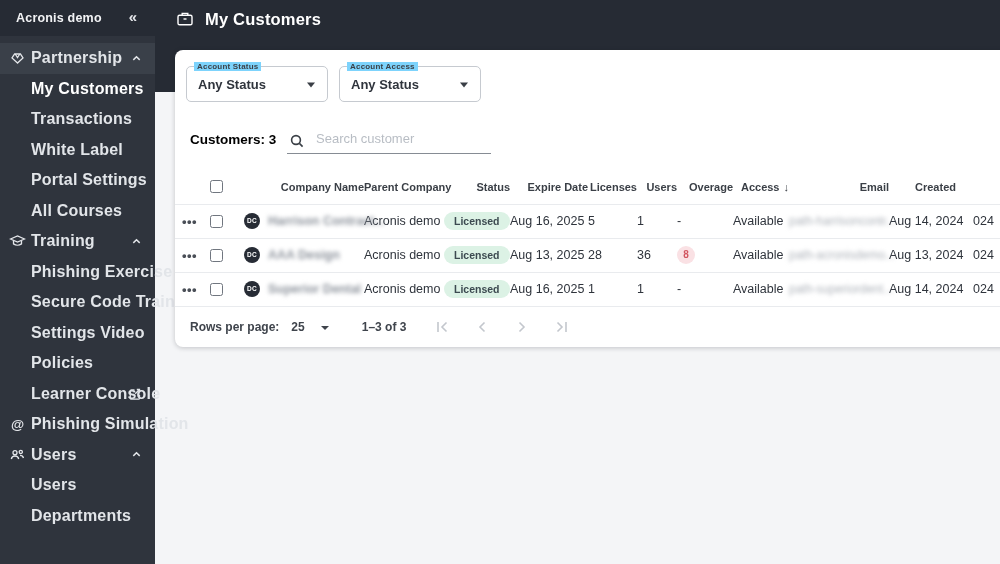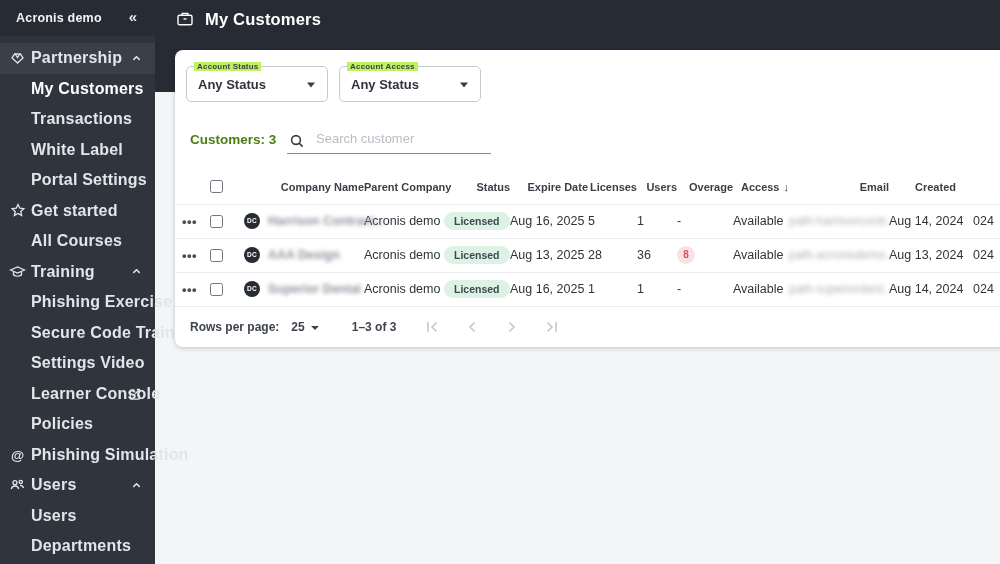--- a/index.html
+++ b/index.html
@@ -72,37 +72,37 @@
   }
 
   
   .filter-box {
     position:absolute; top:16px; width:142px; height:36px;
     border:1px solid #c6cad0; border-radius:5px; background:#fff; cursor:pointer;
   }
   .filter-box.f0 { left:11px; }
   .filter-box.f1 { left:164px; }
   .filter-label {
-    position:absolute; top:-5px; left:7px; padding:0 3px; background:#bef264;
+    position:absolute; top:-5px; left:7px; padding:0 3px; background:#7dd3fc;
     font-size:8px; font-weight:700; color:#3a3f46; letter-spacing:.2px;
   }
   .filter-value {
     position:absolute; left:11px; top:50%; transform:translateY(-50%);
     font-size:13px; font-weight:600; color:#2f343c;
   }
   .caret-down {
     position:absolute; right:12px; top:50%; transform:translateY(-30%);
     width:0; height:0; border-left:4.5px solid transparent; border-right:4.5px solid transparent;
     border-top:5px solid #3a3f46;
   }
 
   
   .toolbar { position:absolute; left:0; top:74px; width:870px; height:34px; }
   .cust-count {
-    position:absolute; left:15px; top:8px; font-size:13.5px; font-weight:700; color:#4d7c0f;
+    position:absolute; left:15px; top:8px; font-size:13.5px; font-weight:700; color:#000000;
   }
   .searchwrap { position:absolute; left:112px; top:2px; width:204px; height:30px; }
   .search-icon { position:absolute; left:2px; top:7px; color:#3a3f46; }
   .searchwrap input {
     width:204px; height:28px; border:none; border-bottom:1px solid #868c94;
     outline:none; padding:2px 4px 4px 29px; font-size:13px; color:#0f766e;
     font-family:"Liberation Sans", sans-serif; background:transparent;
   }
   .searchwrap input::placeholder { color:#b8bdc4; font-weight:500; }
 
@@ -143,21 +143,21 @@
   .ovg-badge:empty { display:none; }
   .sort-arrow { font-size:11px; color:#3a3f46; margin-left:4px; }
 
   
   .tfoot {
     position:absolute; left:0; top:257px; width:870px; height:40px;
     display:flex; align-items:center; padding-left:15px;
   }
   .rpp-label { font-size:12px; font-weight:600; color:#3f444c; }
   .rpp-value {
-    margin-left:12px; display:flex; align-items:center; gap:6px;
+    margin-left:12px; display:flex; align-items:center; gap:16px;
     font-size:12px; font-weight:600; color:#3f444c; cursor:pointer;
   }
   .rpp-caret {
     width:0; height:0; border-left:4px solid transparent; border-right:4px solid transparent;
     border-top:4.5px solid #3f444c; margin-top:1px;
   }
   .range { margin-left:33px; font-size:12px; font-weight:600; color:#3f444c; }
   .pager { display:flex; align-items:center; margin-left:24px; gap:16px; }
   .pg-btn {
     width:24px; height:24px; display:flex; align-items:center; justify-content:center;
@@ -210,28 +210,20 @@
   </div>
 
   <div class="side-item">
     <span class="s-label">White Label</span>
   </div>
 
   <div class="side-item">
     <span class="s-label">Portal Settings</span>
   </div>
 
-  <div class="side-item">
-    <span class="s-icon">
-      <svg width="16" height="16" viewBox="0 0 16 16" fill="none" stroke="#e4e6ea" stroke-width="1.3">
-        <path d="m8 2 1.8 3.7 4 .5-3 2.8.8 4L8 11l-3.6 2 .8-4-3-2.8 4-.5Z"></path>
-      </svg>
-    </span>
-    <span class="s-label">Get started</span>
-  </div>
 
   <div class="side-item">
     <span class="s-label">All Courses</span>
   </div>
 
   <div class="side-item">
     <span class="s-icon">
       <svg width="17" height="17" viewBox="0 0 17 17" fill="none" stroke="#e4e6ea" stroke-width="1.3">
         <path d="M1.5 6.5 8.5 3.5l7 3-7 3Z"></path>
         <path d="M4.5 8.3v3.1c2.2 1.6 5.8 1.6 8 0V8.3"></path>
@@ -248,34 +240,34 @@
   <div class="side-item">
     <span class="s-label">Phishing Exercise</span>
   </div>
 
   <div class="side-item">
     <span class="s-label">Secure Code Training</span>
   </div>
 
   <div class="side-item">
     <span class="s-label">Settings Video</span>
+  </div>
+
+  <div class="side-item">
+    <span class="s-label">Policies</span>
   </div>
 
   <div class="side-item">
     <span class="s-label">Learner Console</span>
     <span class="trail-icon">
       <svg width="14" height="14" viewBox="0 0 14 14" fill="none" stroke="#e2e5e9" stroke-width="1.3">
         <path d="M11.5 8v3.2a1 1 0 0 1-1 1H3.3a1 1 0 0 1-1-1V4a1 1 0 0 1 1-1H6.5"></path>
         <path d="M8.8 2.5h2.7v2.7M11.3 2.7 7.2 6.8"></path>
       </svg>
     </span>
-  </div>
-
-  <div class="side-item">
-    <span class="s-label">Policies</span>
   </div>
 
   <div class="side-item">
     <span class="s-icon">
       <span class="at-glyph">@</span>
     </span>
     <span class="s-label">Phishing Simulation</span>
   </div>
 
   <div class="side-item">

